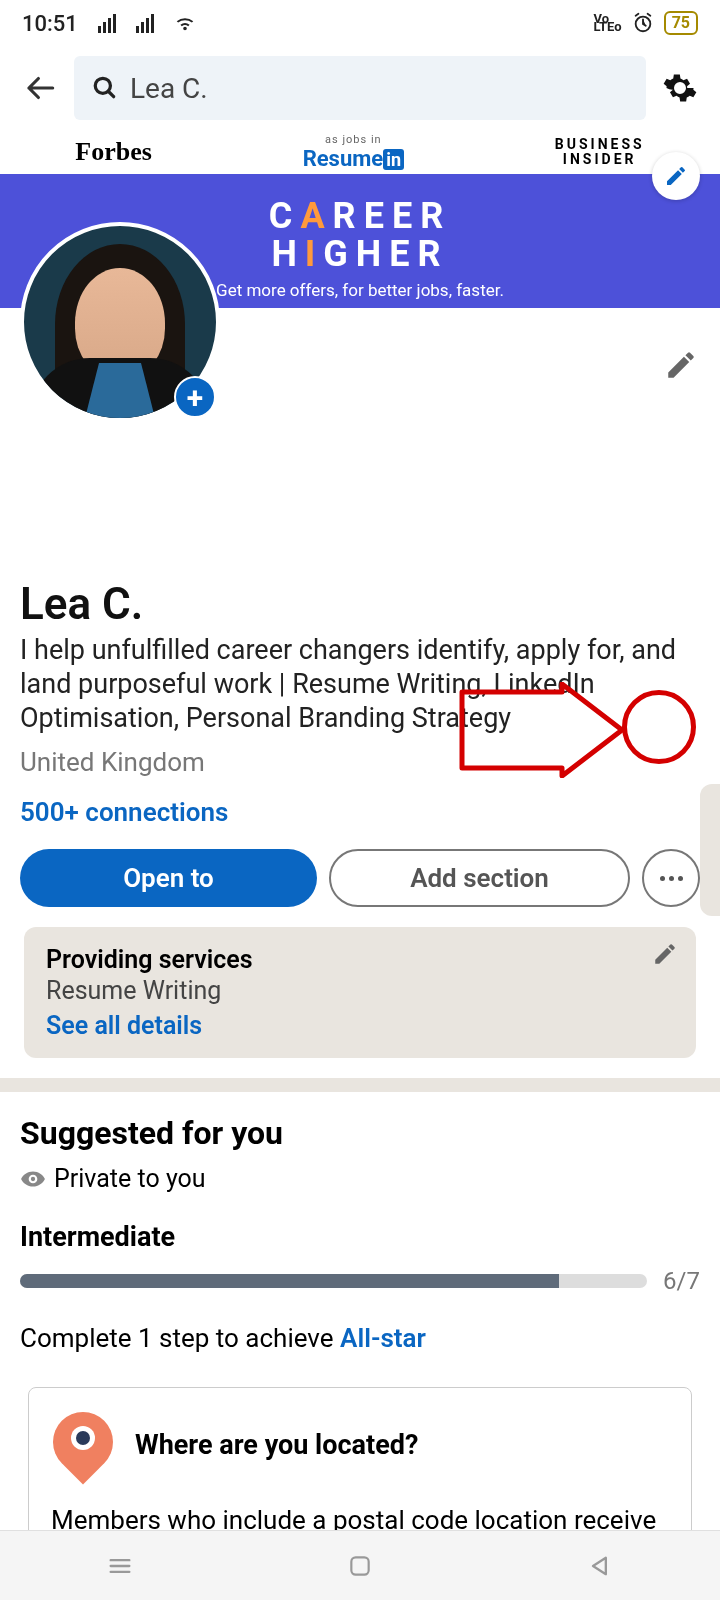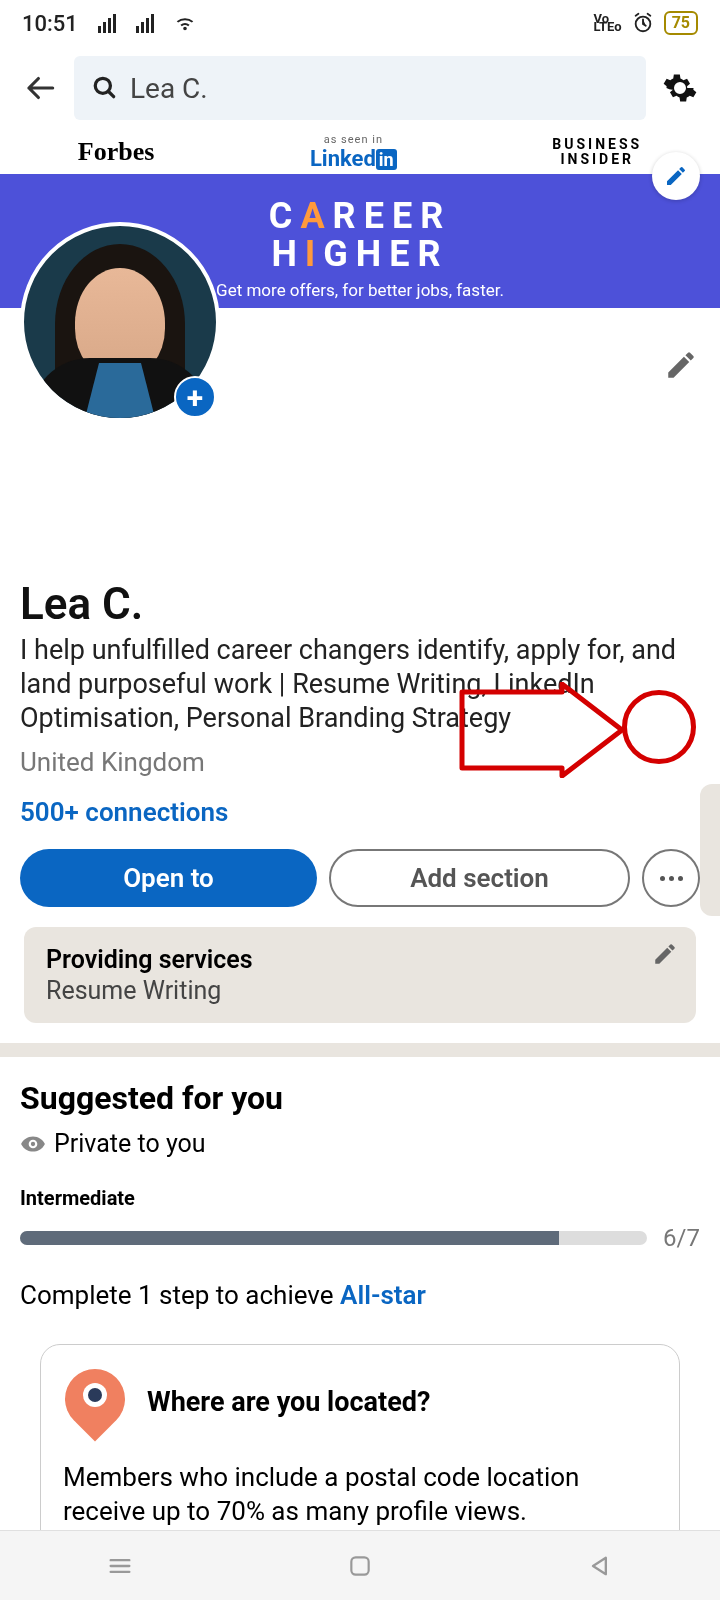--- a/index.html
+++ b/index.html
@@ -67,29 +67,29 @@
     .card-title { font-size:25px; font-weight:600; }
     .card-sub { font-size:25px; color:#444; margin-top:2px; }
     .card-link { font-size:25px; color:#0a66c2; font-weight:600; margin-top:6px; }
     .card-edit { position:absolute; right:18px; top:14px; }
 
     .divider-strip { height:14px; background:#e9e5df; }
 
     .suggested { padding:22px 20px 10px 20px; }
     .sug-title { font-size:32px; font-weight:700; }
     .private { display:flex; align-items:center; gap:8px; color:#000000; font-size:25px; margin-top:12px; }
-    .level { font-size:20px; font-weight:700; margin-top:28px; }
+    .level { font-size:27px; font-weight:700; margin-top:28px; }
     .progress { display:flex; align-items:center; gap:16px; margin-top:14px; }
     .progress-bar { flex:1; height:14px; background:#ddd; border-radius:7px; overflow:hidden; }
     .progress-fill { height:100%; background:#5f6b7a; width:86%; }
     .progress-text { font-size:24px; color:#777; }
     .step-text { font-size:26px; margin-top:28px; }
     .step-text .allstar { color:#0a66c2; font-weight:600; }
 
-    .loc-card { margin:34px 20px; border:1px solid #ccc; border-radius:20px; padding:20px 22px 28px 22px; }
+    .loc-card { margin:34px 8px; border:1px solid #ccc; border-radius:8px; padding:20px 22px 28px 22px; }
     .loc-head { display:flex; align-items:center; gap:20px; }
     .pin-icon { width:64px; height:74px; position:relative; }
     .pin-shape { width:60px; height:60px; background:#f08060; border-radius:50% 50% 50% 0; transform:rotate(-45deg); position:absolute; top:4px; left:2px; }
     .pin-inner { width:24px; height:24px; background:#fff; border-radius:50%; position:absolute; top:18px; left:20px; }
     .pin-dot { width:14px; height:14px; background:#2a3a5a; border-radius:50%; position:absolute; top:23px; left:25px; }
     .loc-q { font-size:27px; font-weight:700; }
     .loc-detail { font-size:26px; line-height:1.3; margin-top:22px; }
 
     .nav-bar { position:absolute; bottom:0; left:0; right:0; height:70px; background:#f5f5f5; display:flex; justify-content:space-around; align-items:center; border-top:1px solid #e0e0e0; }
     .nav-item { width:44px; height:44px; display:flex; align-items:center; justify-content:center; }
@@ -149,22 +149,22 @@
       </svg>
   </div>
 </div>
 
 <div class="content">
 
   <div class="banner">
     <div class="logo-strip">
       <span class="forbes">Forbes</span>
       <span class="li">
-        <span class="asin">as seen in</span>
-        <span><span>Linked</span><span class="li-in">in</span></span>
+        <span class="asin">as jobs in</span>
+        <span><span>Resume</span><span class="li-in">in</span></span>
       </span>
       <span class="bi"><span>BUSINESS</span><br><span>INSIDER</span></span>
     </div>
     <div class="banner-main">
       <div class="banner-title">
         <span>C</span><span class="a">A</span><span>REER</span><br>
         <span>H</span><span class="a">I</span><span>GHER</span>
       </div>
       <div class="banner-sub">Get more offers, for better jobs, faster.</div>
       <div class="edit-banner">
@@ -209,20 +209,21 @@
   </div>
 
   <svg class="annotation-arrow" style="left:452px; top:682px;" width="180" height="96" viewBox="0 0 180 96">
     <path d="M10 10 L110 10 L110 2 L170 48 L110 94 L110 86 L10 86 Z" fill="none" stroke="#d40000" stroke-width="5" stroke-linejoin="round"></path>
   </svg>
   <div class="annotation-circle" style="left:622px; top:690px; width:74px; height:74px;"></div>
 
   <div class="card">
     <div class="card-title">Providing services</div>
     <div class="card-sub">Resume Writing</div>
+    <div class="card-link">See all details</div>
     <div class="card-edit">
       <svg width="26" height="26" viewBox="0 0 24 24">
           <path fill="#666" d="M3 17.25V21h3.75L17.81 9.94l-3.75-3.75L3 17.25zM20.71 7.04a1 1 0 000-1.41l-2.34-2.34a1 1 0 00-1.41 0l-1.83 1.83 3.75 3.75 1.83-1.83z"></path>
         </svg>
     </div>
   </div>
 
   <div class="peek-card"></div>
 
   <div class="divider-strip"></div>

